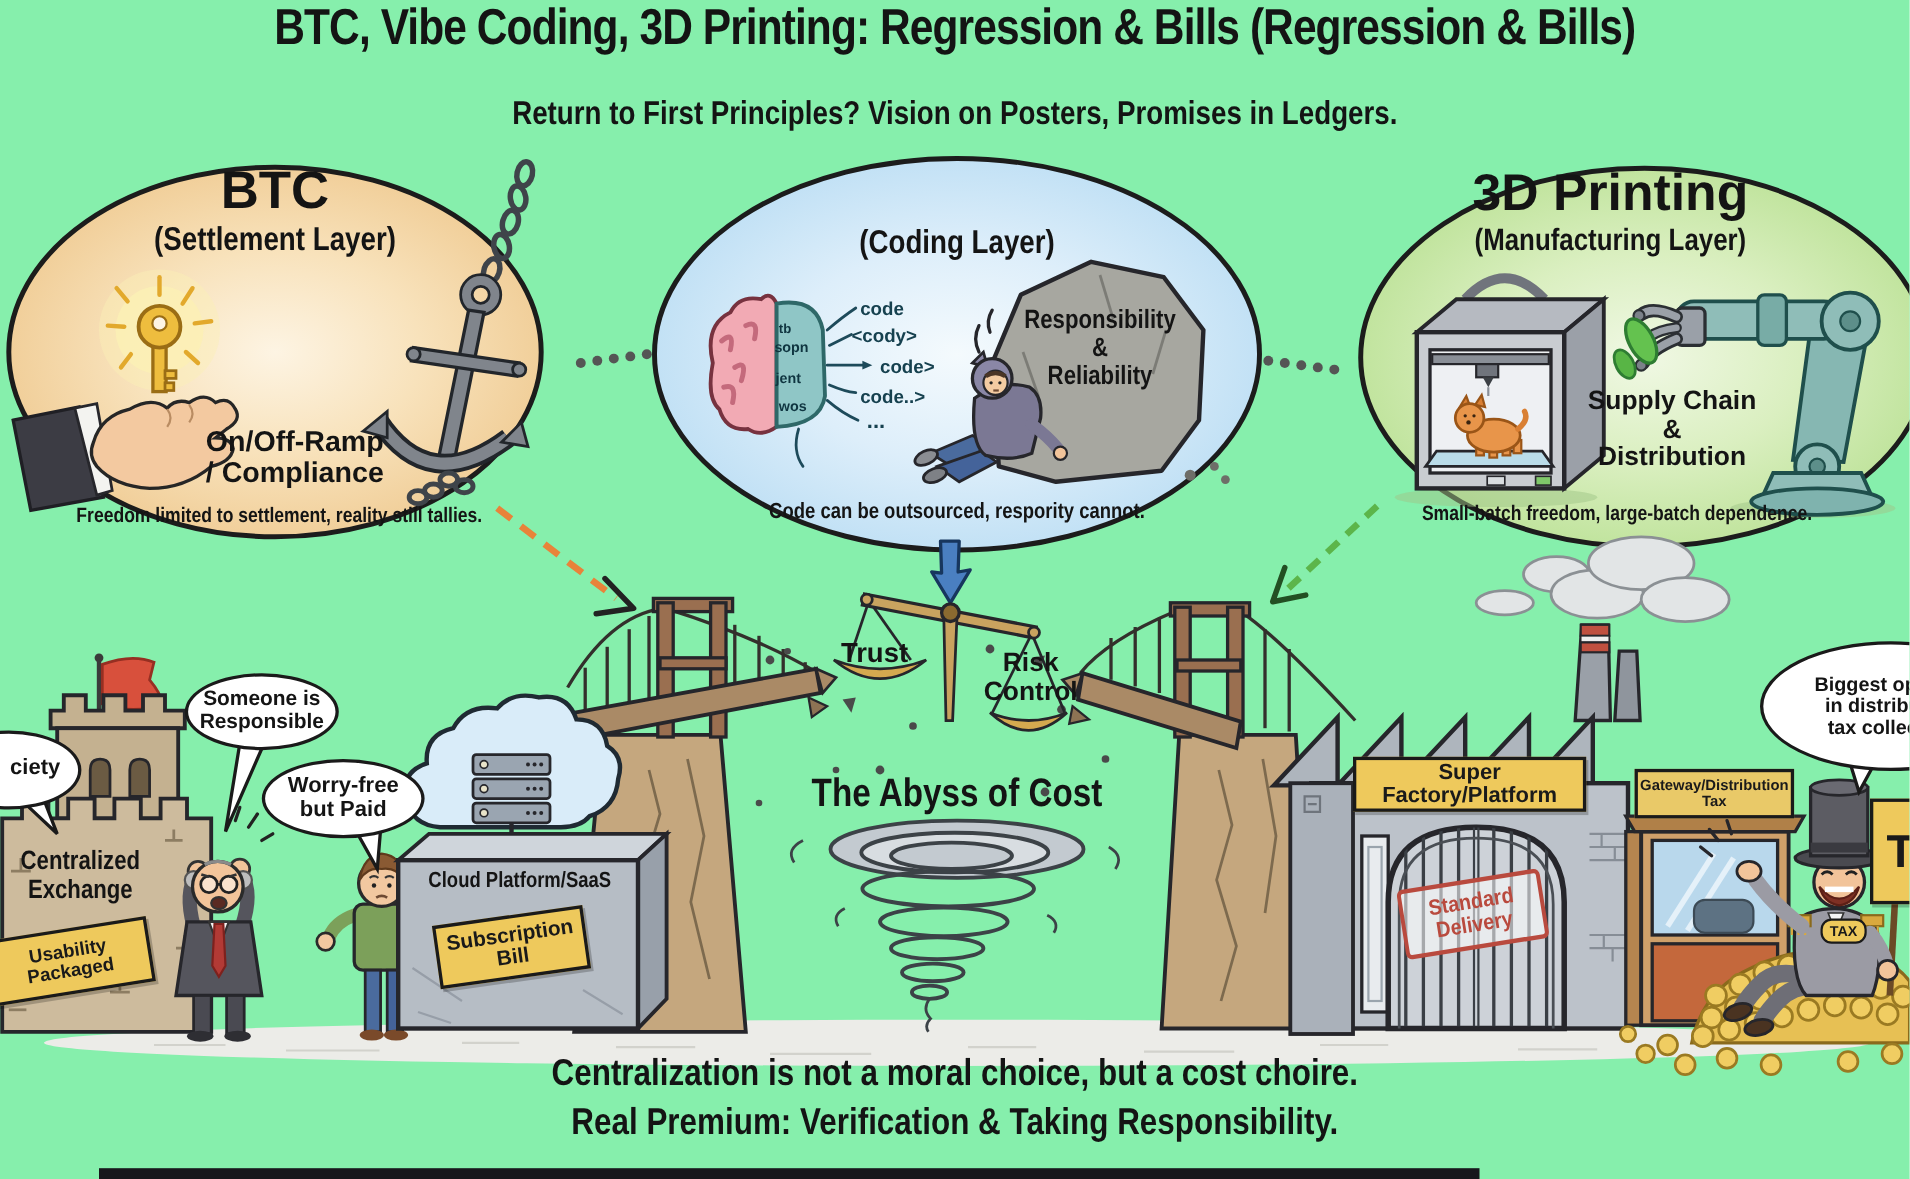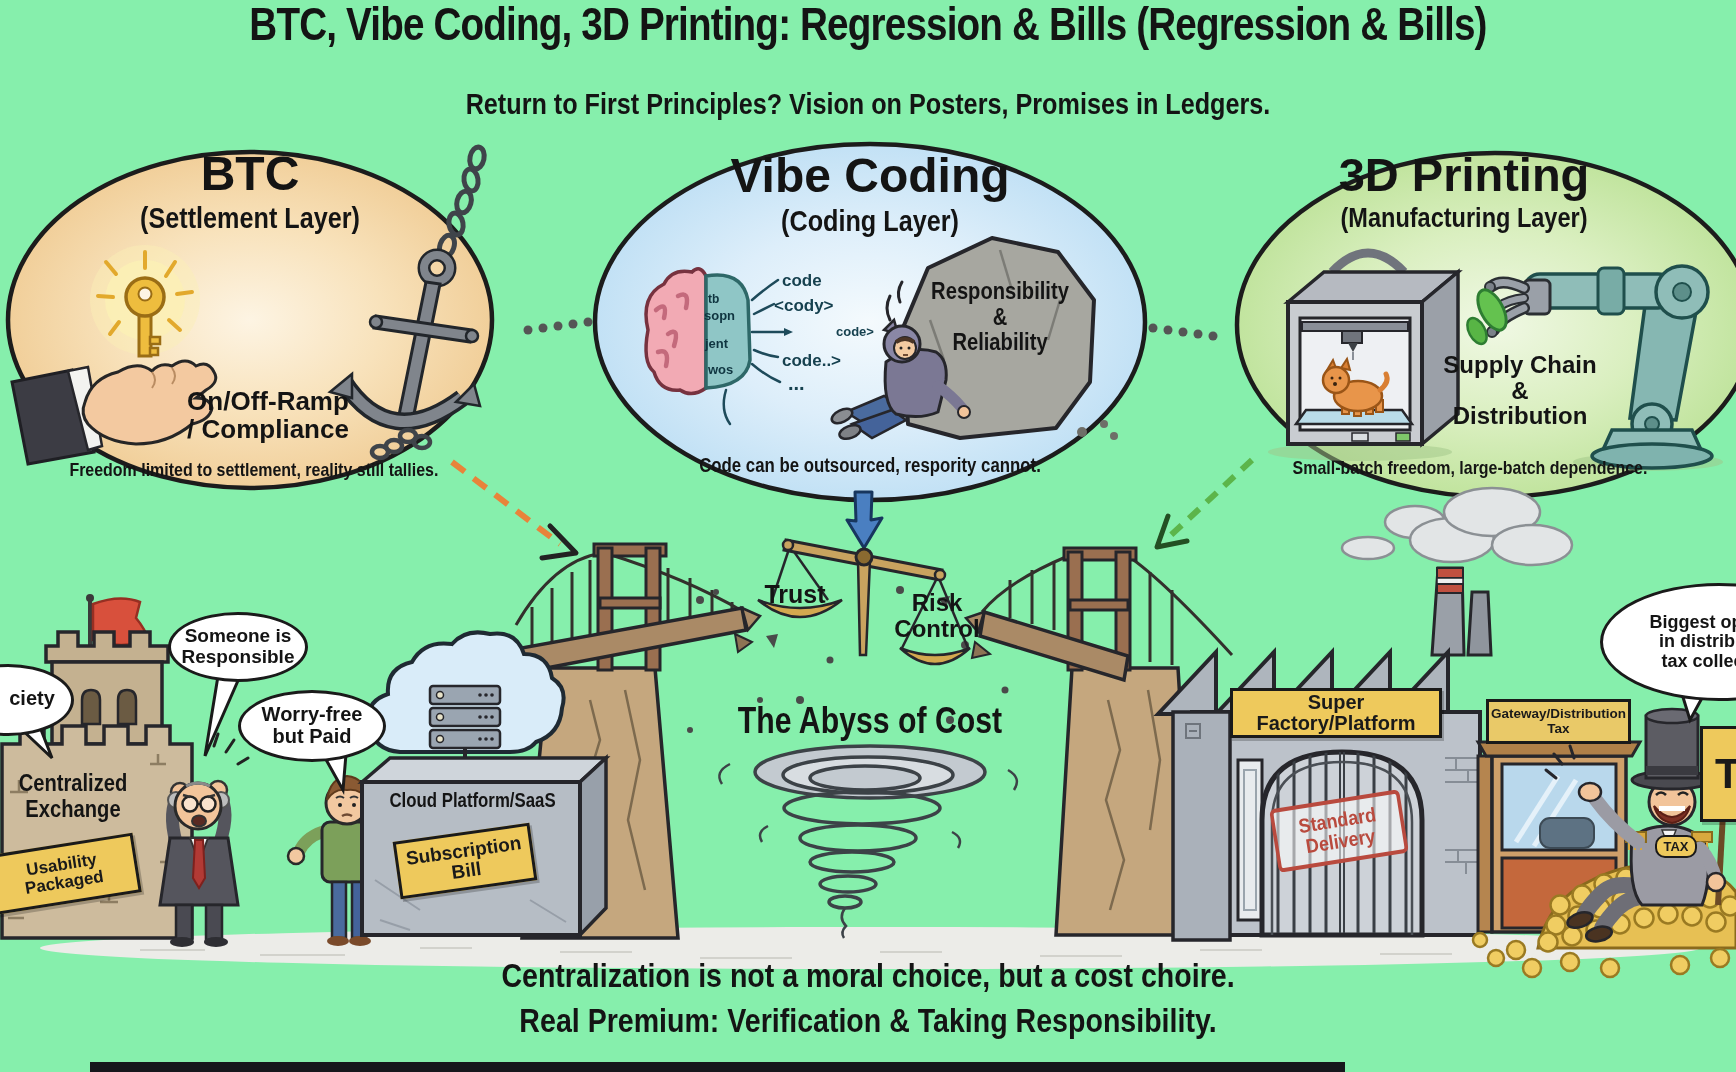--- a/index.html
+++ b/index.html
@@ -574,25 +574,24 @@
 <div class="t nw cx" style="left:0;top:88px;width:1736px;font-size:30px">Return to First Principles? Vision on Posters, Promises in Ledgers.</div>
 
 <div class="t nw" style="left:50px;top:148px;width:400px;font-size:48px">BTC</div>
 <div class="t nw cx" style="left:50px;top:202px;width:400px;font-size:30px">(Settlement Layer)</div>
 <div class="t" style="left:148px;top:388px;width:240px;font-size:26px">
   <span class="ln">On/Off-Ramp</span>
   <span class="ln">/ Compliance</span>
 </div>
 <div class="t nw cx" style="left:35px;top:460px;width:430px;font-size:19px">Freedom limited to settlement, reality still tallies.</div>
 
-<div class="t nw" style="left:670px;top:150px;width:400px;font-size:48px">Vibe Coding</div>
 <div class="t nw cx" style="left:670px;top:205px;width:400px;font-size:30px">(Coding Layer)</div>
 <span class="code" style="left:782px;top:271px;font-size:17px">code</span>
 <span class="code" style="left:774px;top:296px;font-size:17px">&lt;cody&gt;</span>
-<span class="code" style="left:836px;top:324px;font-size:13px">code&gt;</span>
+<span class="code" style="left:800px;top:324px;font-size:17px">code&gt;</span>
 <span class="code" style="left:782px;top:351px;font-size:17px">code..&gt;</span>
 <span class="code" style="left:788px;top:372px;font-size:20px">...</span>
 <span class="tok" style="left:708px;top:292px;font-size:12px">tb</span>
 <span class="tok" style="left:704px;top:308px;font-size:13px">sopn</span>
 <span class="tok" style="left:705px;top:336px;font-size:13px">jent</span>
 <span class="tok" style="left:708px;top:362px;font-size:13px">wos</span>
 <div class="t cx" style="left:910px;top:278px;width:180px;font-size:24px">
   <span class="ln">Responsibility</span>
   <span class="ln">&amp;</span>
   <span class="ln">Reliability</span>

